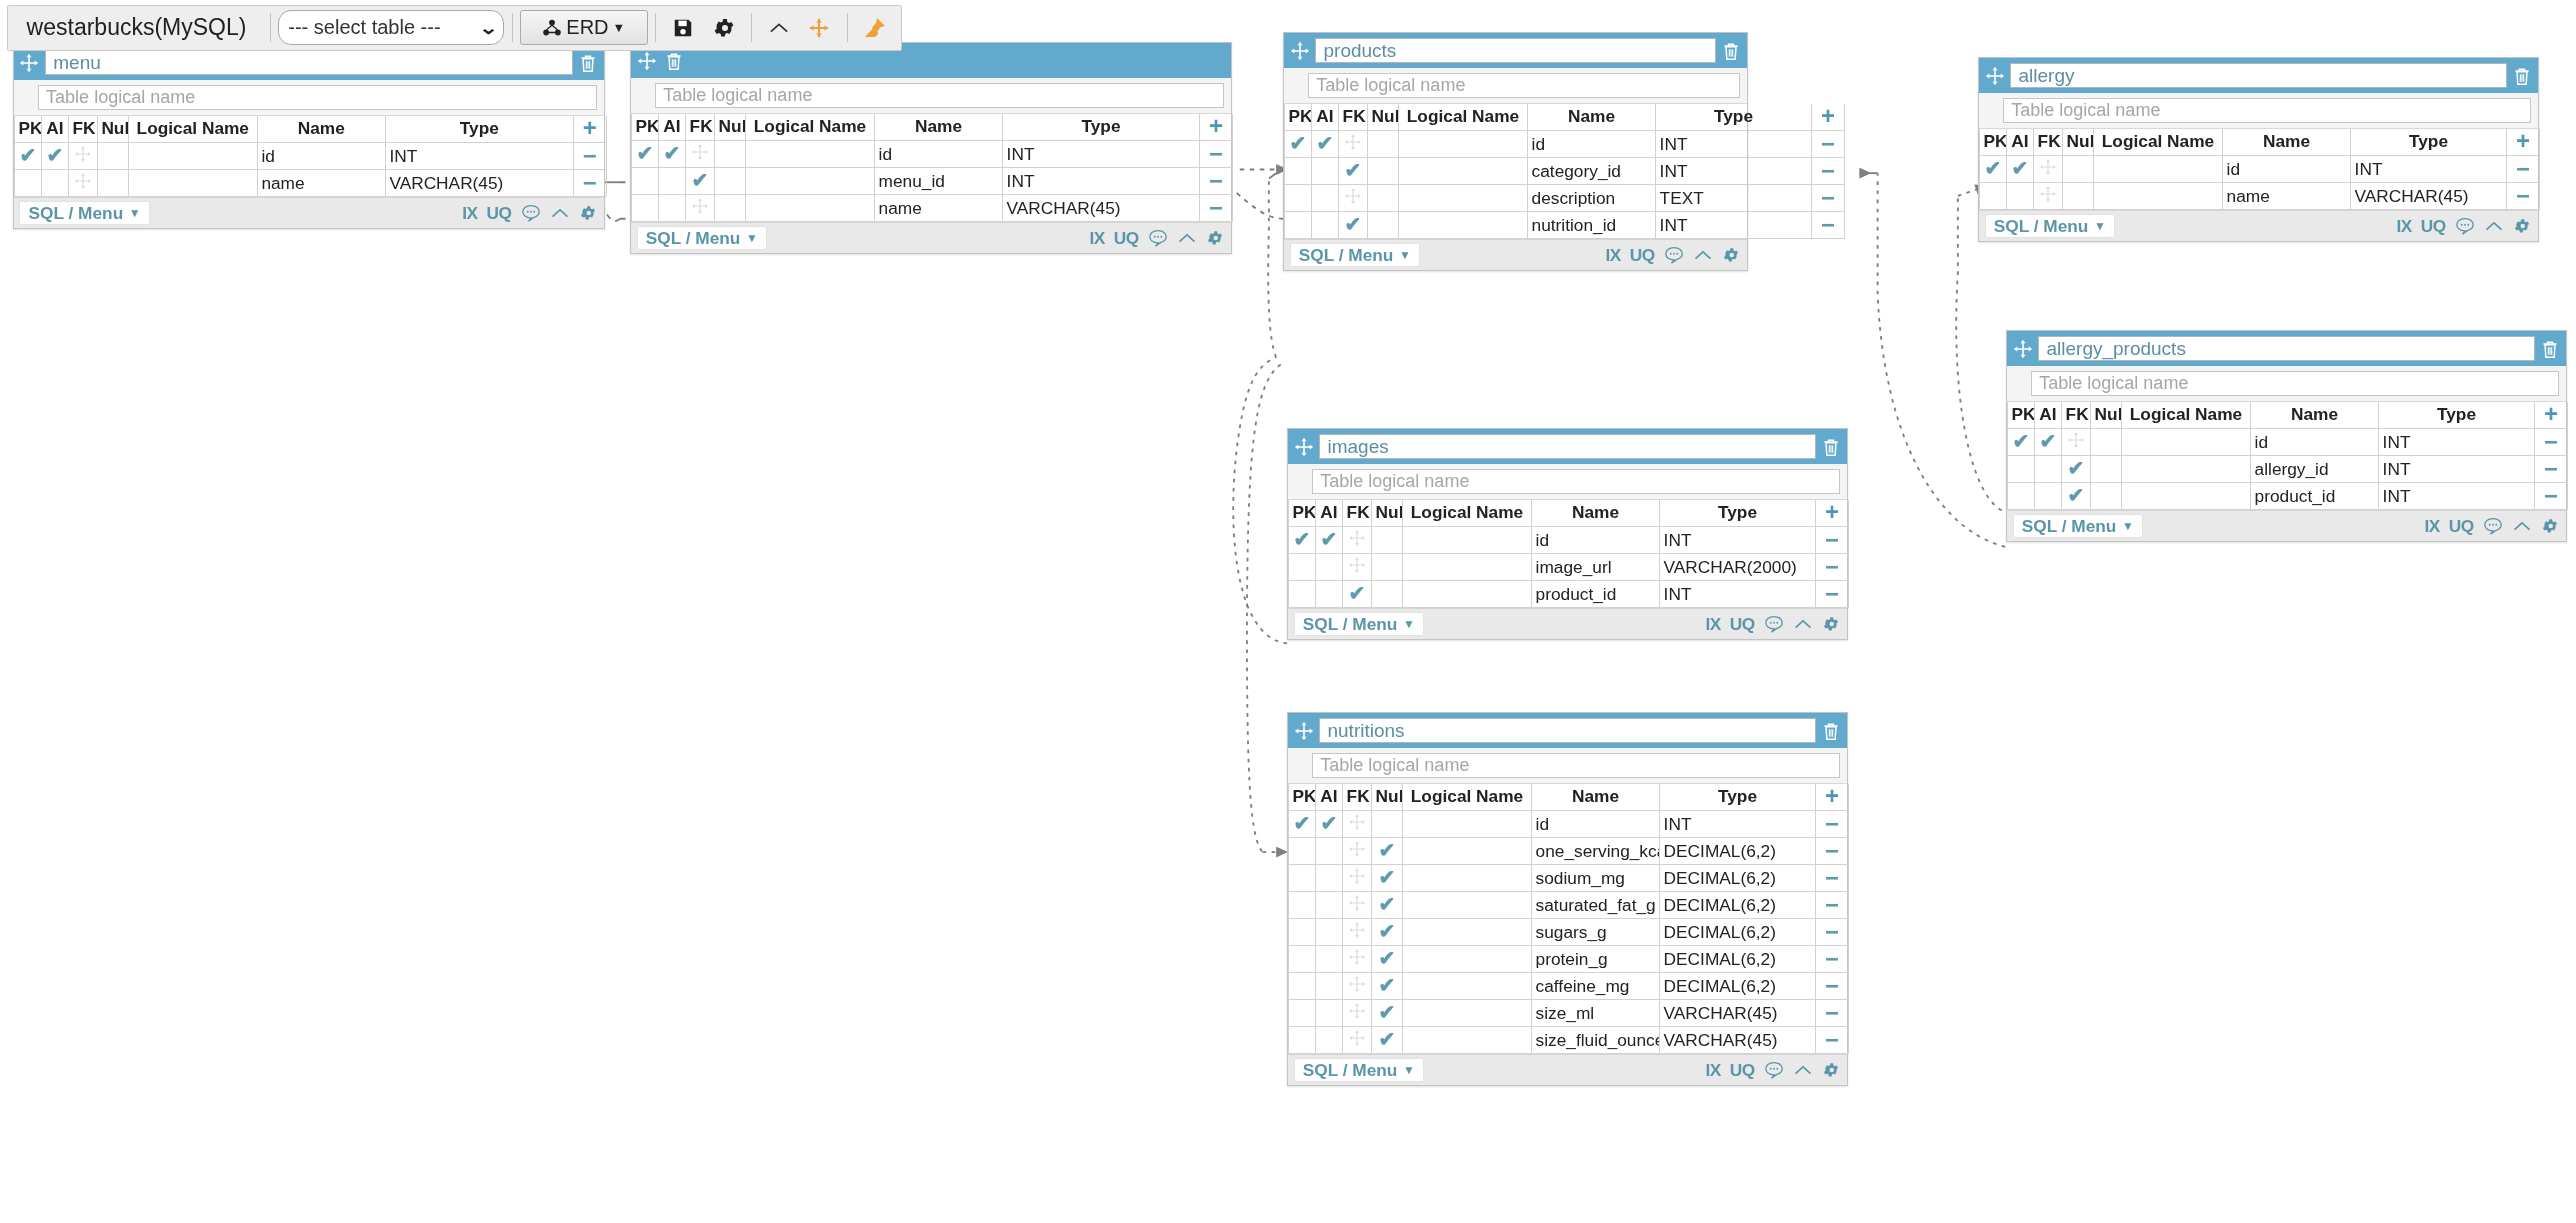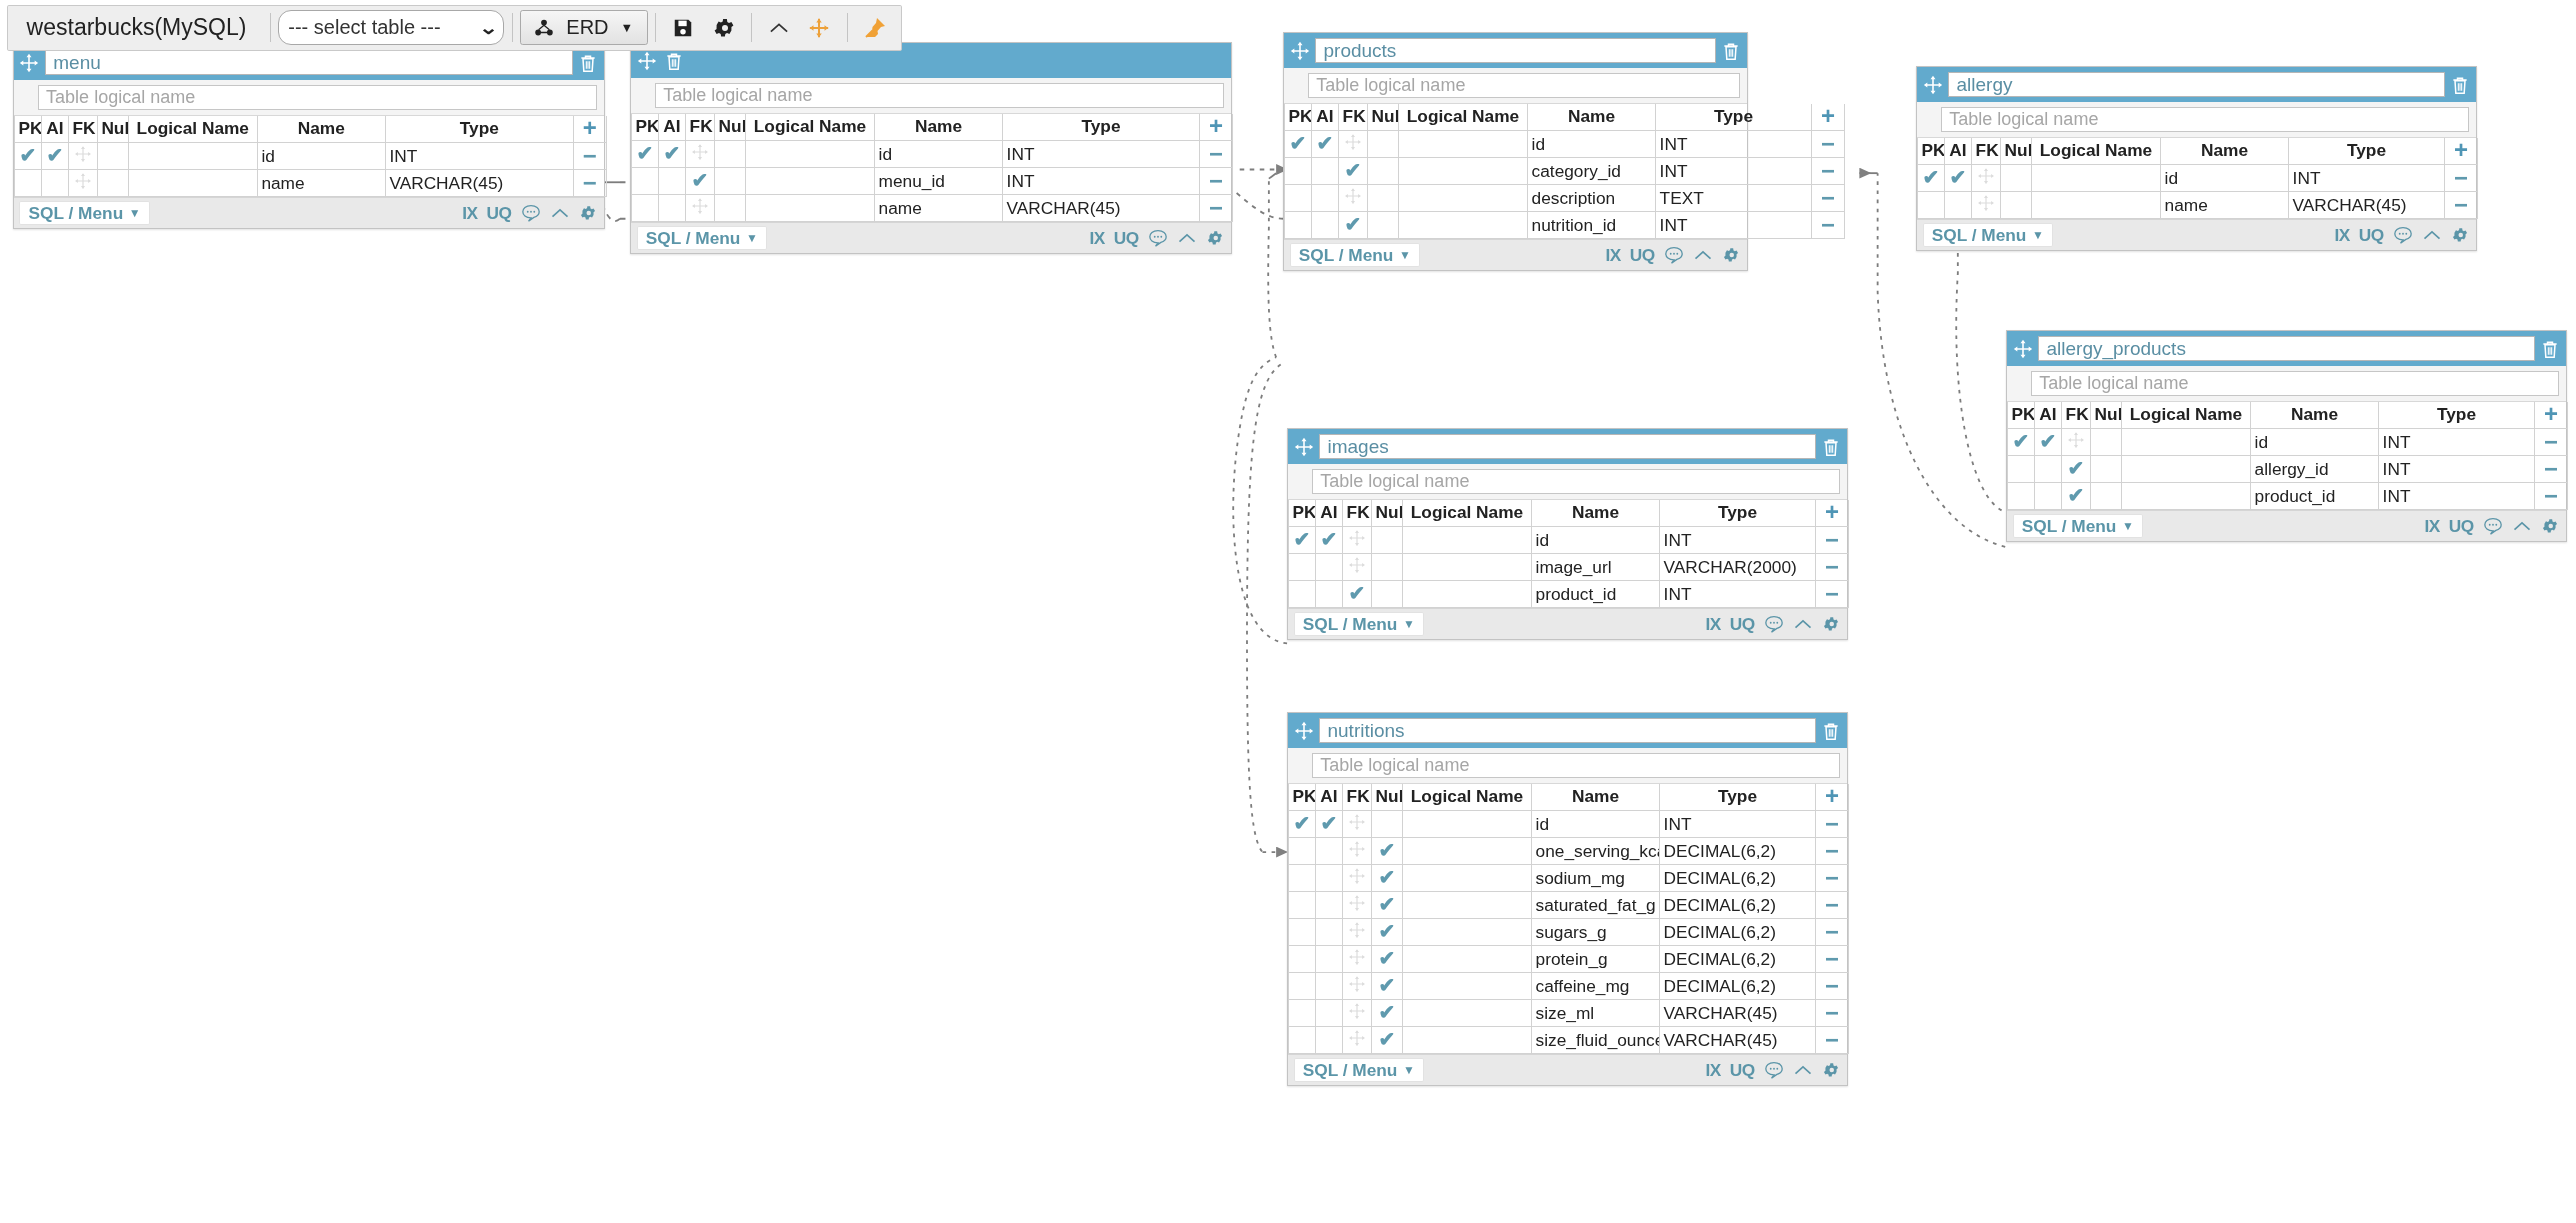--- a/index.html
+++ b/index.html
@@ -62,21 +62,21 @@
   }
   .tb-erd-btn {
     min-width: 128px;
     height: 35px;
     background: linear-gradient(#f6f6f6,#e2e2e2);
     border: 0.9px solid #aaaaaa;
     border-radius: 2.7px;
     display: flex;
     align-items: center;
     justify-content: center;
-    gap: 12px;
+    gap: 4px;
     font-size: 20px;
     color: #222;
     padding: 0 11px;
   }
   .tb-icon {
     width: 31px; height: 31px;
     display: flex; align-items: center; justify-content: center;
     margin: 0 4.6px;
   }
 
@@ -960,21 +960,21 @@
             </span>
             <span class="ic">
               <svg width="18" height="18" viewBox="0 0 24 24">
                 <path fill="#5b95a8" d="M19.4 13a7.6 7.6 0 000-2l2-1.6-2-3.4-2.4 1a7.6 7.6 0 00-1.7-1L14.9 3h-3.8l-.4 2.6a7.6 7.6 0 00-1.7 1l-2.4-1-2 3.4L4.6 11a7.6 7.6 0 000 2l-2 1.6 2 3.4 2.4-1c.5.4 1.1.8 1.7 1l.4 2.6h3.8l.4-2.6c.6-.2 1.2-.6 1.7-1l2.4 1 2-3.4z"></path>
                 <circle cx="13" cy="12" r="3" fill="#e9e9e9"></circle>
               </svg>
             </span>
           </span>
         </div>
       </div>
-      <div class="erd-table" style="left: 1916px; top: 57px; width: 561px; margin-top: 9px;">
+      <div class="erd-table" style="left: 1978px; top: 57px; width: 561px;">
         <div class="t-head">
           <span class="t-move">
             <svg width="20" height="20" viewBox="0 0 24 24">
               <path d="M12,2.5 L12,21.5 M2.5,12 L21.5,12" stroke="#ffffff" stroke-width="1.9"></path>
               <path d="M12,1 L9,5.2 L15,5.2 Z M12,23 L9,18.8 L15,18.8 Z M1,12 L5.2,9 L5.2,15 Z M23,12 L18.8,9 L18.8,15 Z" fill="#ffffff"></path>
             </svg>
           </span>
           <span class="t-name-input">allergy</span>
           <span class="t-trash">
             <svg width="20" height="22" viewBox="0 0 24 24">

